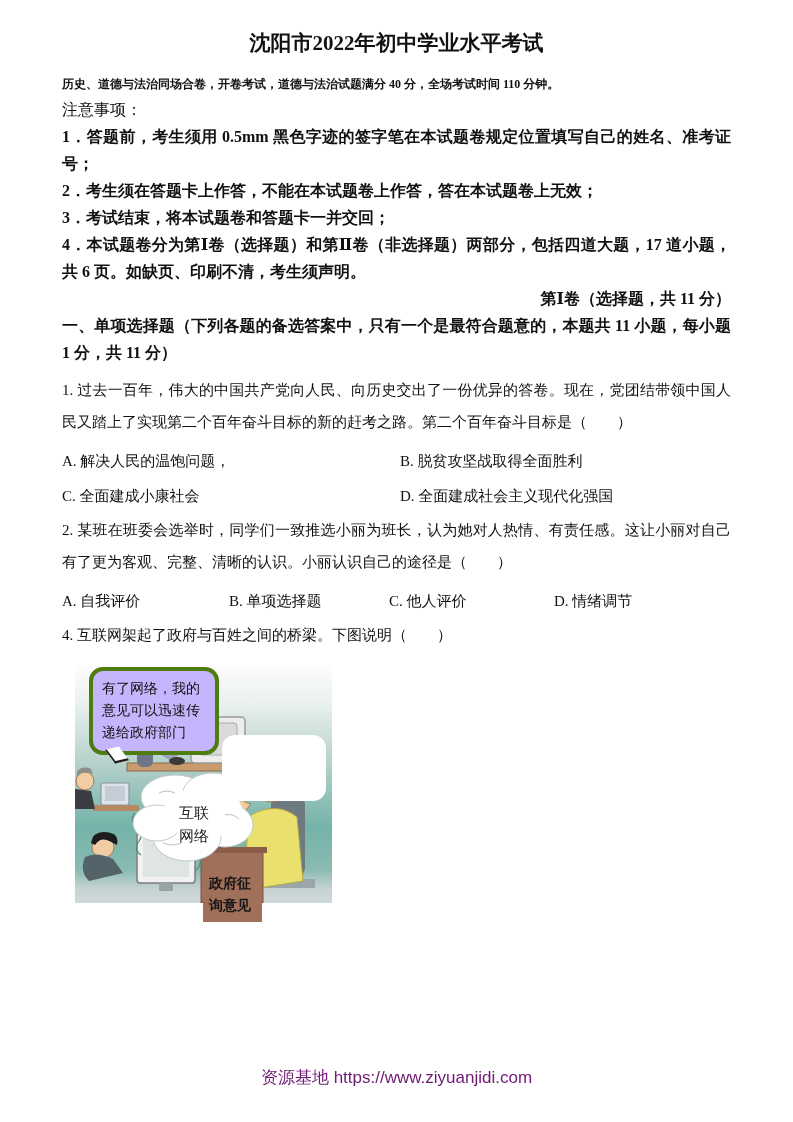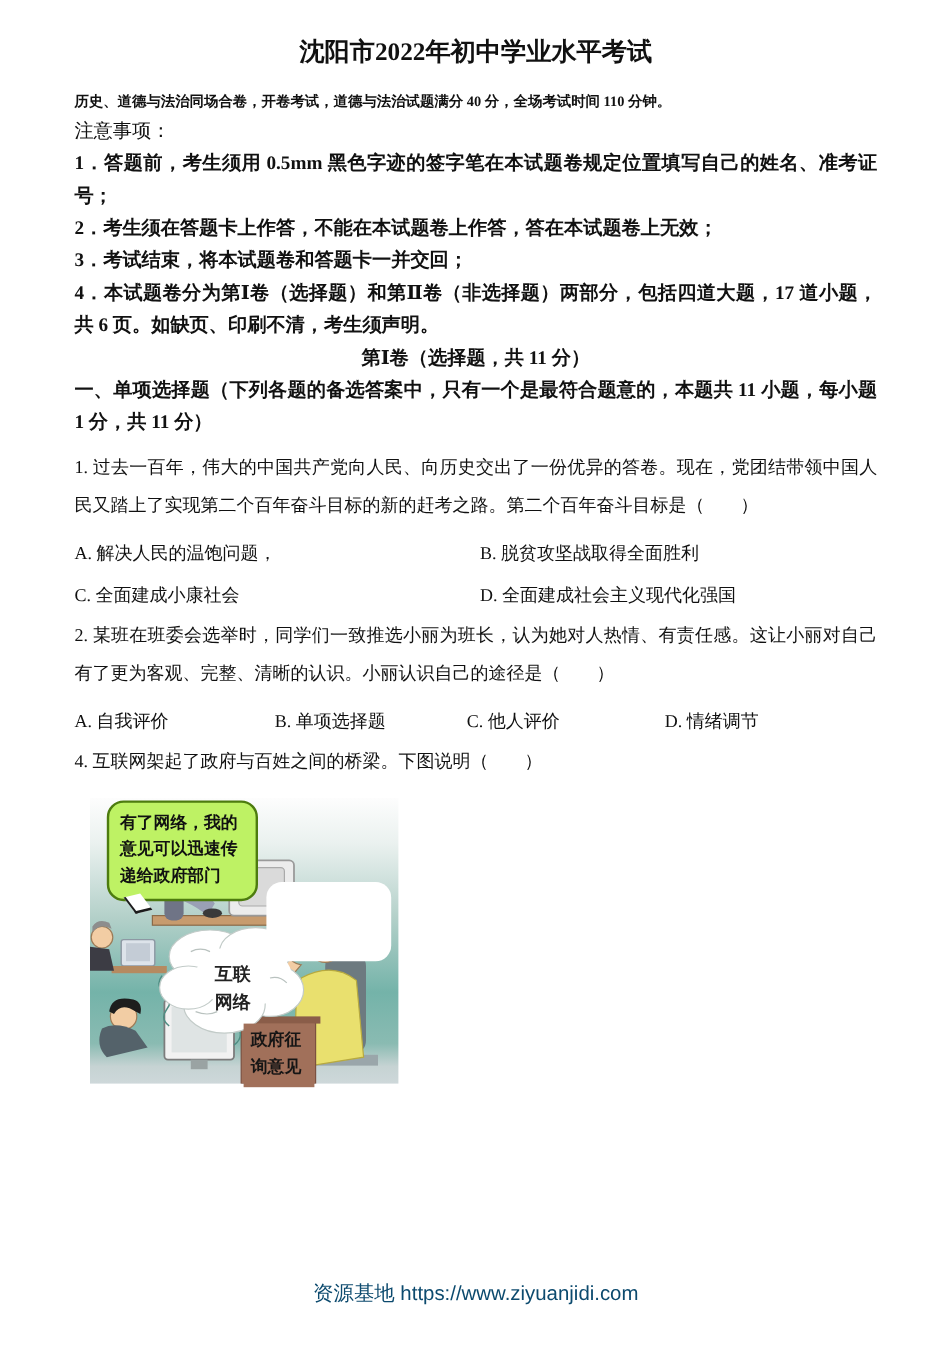--- a/index.html
+++ b/index.html
@@ -12,71 +12,71 @@
     color:#111;
     box-sizing:border-box;
     padding:30px 62px 0 62px;
     overflow:hidden;
   }
   .title{ text-align:center;font-weight:bold;font-size:21px;margin:0 0 14px 0;line-height:1.3;}
   .title.sub{margin:14px 0 12px 0;}
   .intro{ font-size:12px;font-weight:bold;line-height:26px;margin:0;text-align:justify;}
   .notes-heading{font-size:16px;font-weight:normal;line-height:26px;margin:0;}
   .note{ font-size:16px;font-weight:bold;line-height:27px;margin:0;text-align:justify;}
-  .volume-heading{ text-align:center;font-weight:bold;font-size:16px;line-height:27px;margin:0;}
+  .volume-heading{ text-align:right;font-weight:bold;font-size:16px;line-height:27px;margin:0;}
   .part-heading{ font-size:16px;font-weight:bold;line-height:27px;margin:0;text-align:justify;}
   .question{ font-size:15px;line-height:32px;margin:8px 0 0 0;text-align:justify;}
   .opts{ font-size:15px;margin:14px 0 0 0;display:grid;row-gap:16px;}
   .opts.two-col{grid-template-columns:338px 1fr;}
   .opts.four-col{grid-template-columns:167px 160px 165px 1fr;}
   .opt{white-space:nowrap;}
   
   .cartoon{
     position:relative;
     width:257px;height:238px;
     margin:14px 0 0 13px;
   }
   .scene{
     position:absolute;left:0;top:0;width:257px;height:238px;
     background:linear-gradient(180deg,#fdfdfd 0%,#eaf1ef 16%,#b3d0c9 42%,#74b3a9 68%,#8abbb2 86%,#c6d3d3 94%,#ced8da 100%);
   }
   .speech-bubble{
     position:absolute;left:14px;top:2px;
     width:104px;
-    background:#bef264;border:2px solid #4d7c0f;border-radius:14px;
+    background:#c4b5fd;border:4px solid #4d7c0f;border-radius:14px;
     padding:7px 9px 8px 9px;
-    font-size:14px;font-weight:bold;line-height:1.55;color:#111;
+    font-size:14px;font-weight:normal;line-height:1.55;color:#111;
     z-index:3;
   }
   .speech-bubble:after{
     content:"";position:absolute;left:16px;bottom:-11px;
     width:14px;height:12px;background:#ffffff;
     border-left:2px solid #1c1c1c;border-bottom:2px solid #1c1c1c;
     transform:skewX(28deg) rotate(-12deg);
   }
   .empty-bubble{
     position:absolute;left:147px;top:70px;width:104px;height:66px;
     background:#ffffff;border-radius:13px;z-index:2;
   }
   .cloud-label{
     position:absolute;left:99px;top:137px;width:40px;
-    font-size:15px;font-weight:bold;line-height:1.5;color:#222;
+    font-size:15px;font-weight:normal;line-height:1.5;color:#222;
     text-align:center;z-index:3;
   }
   .podium-label{
-    position:absolute;left:128px;top:188px;width:48px;
+    position:absolute;left:128px;top:204px;width:48px;
     background:#a1705a;
     font-size:14px;font-weight:bold;line-height:1.55;color:#151515;
     padding:4px 5px 5px 6px;z-index:3;
   }
   .footer{
     position:absolute;left:0;top:1066px;width:793px;
     text-align:center;
     font-family:"Liberation Sans","DejaVu Sans",sans-serif;
-    font-size:17px;color:#0c4a6e;
+    font-size:17px;color:#701a75;
   }
 </style>
 </head>
 <body>
 
 <div class="page">
 
   <div class="title">沈阳市2022年初中学业水平考试</div>
 
   <p class="intro">历史、道德与法治同场合卷，开卷考试，道德与法治试题满分 40 分，全场考试时间 110 分钟。</p>

